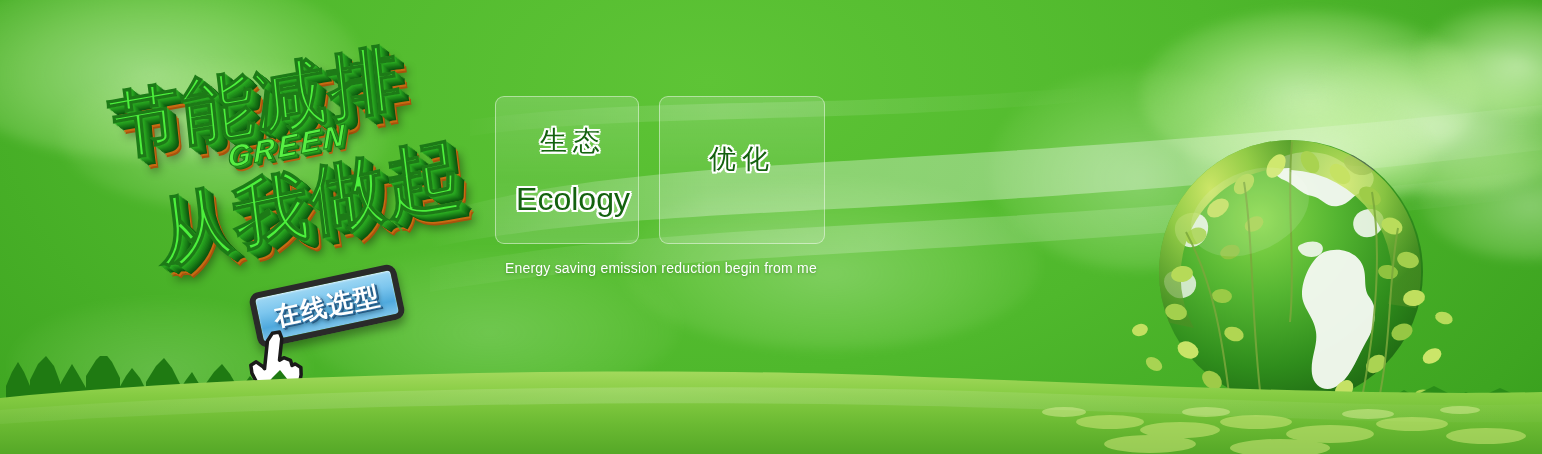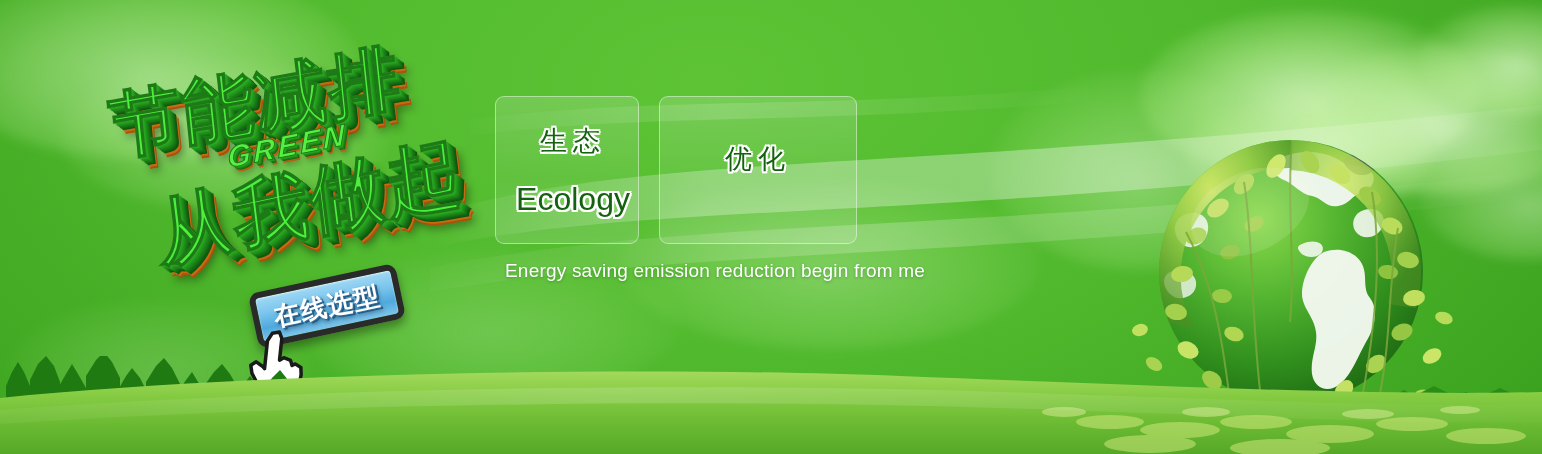--- a/index.html
+++ b/index.html
@@ -161,21 +161,21 @@
     background: linear-gradient(180deg, rgba(255,255,255,0.16) 0%, rgba(255,255,255,0.07) 55%, rgba(255,255,255,0.14) 100%);
     display: flex;
     flex-direction: column;
     align-items: center;
     justify-content: center;
     box-sizing: border-box;
     cursor: pointer;
   }
   .card-1 { width: 144px; padding-left: 12px; }
   .card-2 { width: 242px; }
-  .card-3 { width: 198px; }
+  .card-3 { width: 166px; }
 
   .card-cn {
     font-size: 27px;
     letter-spacing: 6px;
     color: #14620f;
     text-shadow:
       -1.6px -1.6px 0 #fff,  1.6px -1.6px 0 #fff,
       -1.6px  1.6px 0 #fff,  1.6px  1.6px 0 #fff,
       -2px 0 0 #fff, 2px 0 0 #fff, 0 -2px 0 #fff, 0 2px 0 #fff;
     margin-bottom: 22px;
@@ -188,21 +188,21 @@
       -1.8px -1.8px 0 #fff,  1.8px -1.8px 0 #fff,
       -1.8px  1.8px 0 #fff,  1.8px  1.8px 0 #fff,
       -2.4px 0 0 #fff, 2.4px 0 0 #fff, 0 -2.4px 0 #fff, 0 2.4px 0 #fff;
     white-space: nowrap;
   }
 
   
   .subtitle {
     position: absolute;
     left: 505px; top: 260px;
-    font-size: 19px;
+    font-size: 14px;
     color: #ffffff;
     letter-spacing: .2px;
     text-shadow: 0 1px 3px rgba(0,60,0,.35);
     white-space: nowrap;
   }
 </style>
 </head>
 <body>
 
 <div class="banner">

